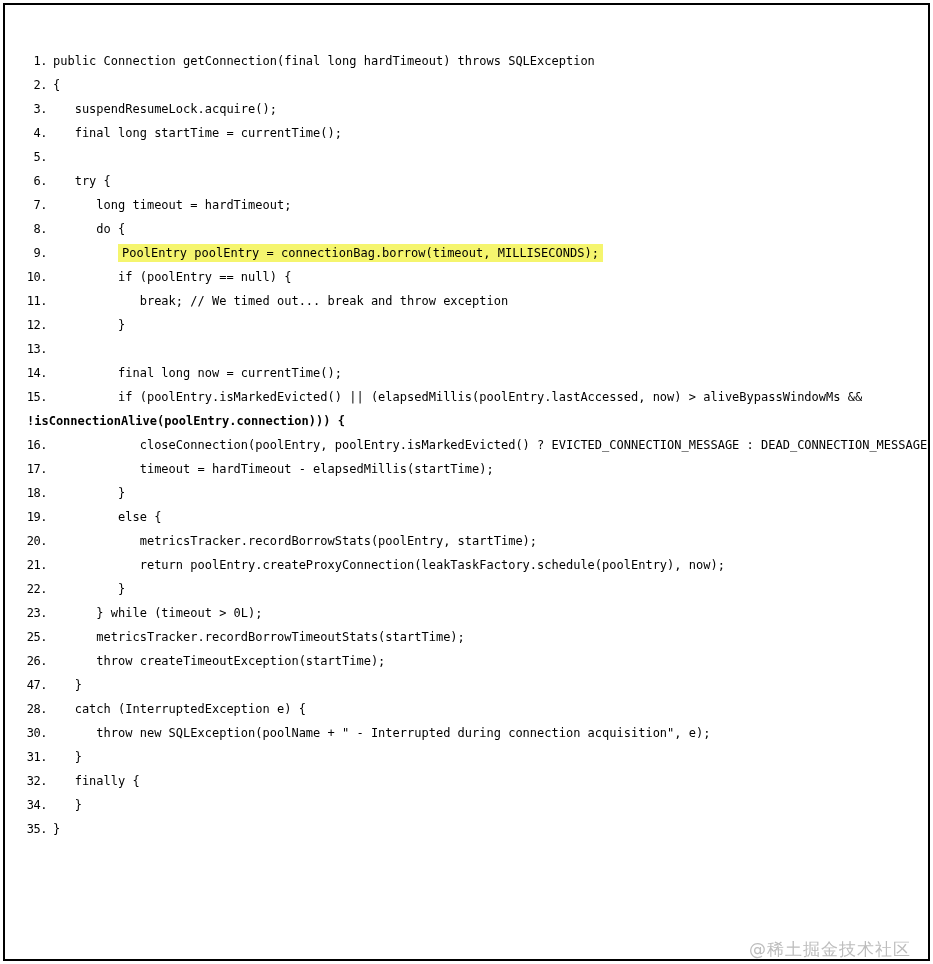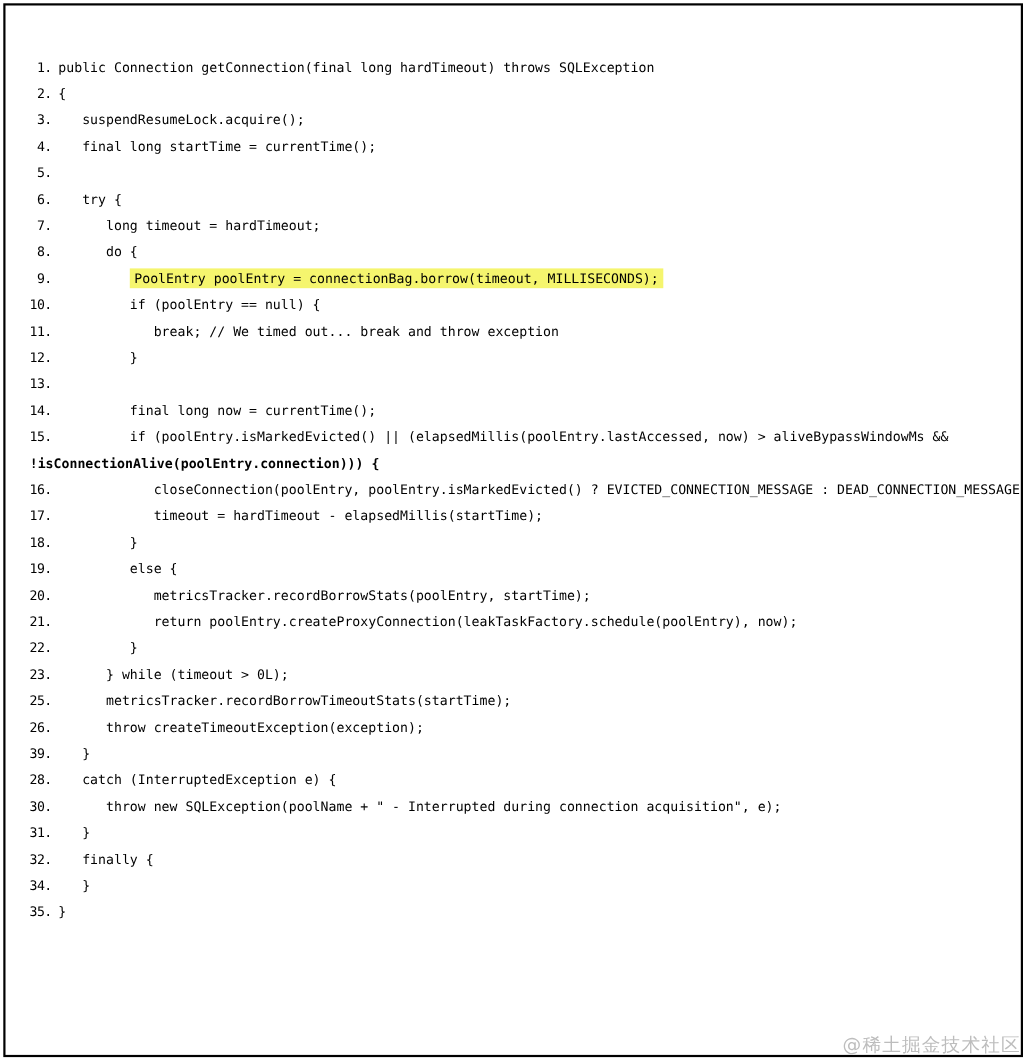--- a/index.html
+++ b/index.html
@@ -49,21 +49,21 @@
   .code-row.cont .line-text {
     margin-left: 12px;
     font-weight: bold;
   }
   .hl {
     background: var(--hl-color, #f5f56e);
     padding: 2px 4px;
   }
   .watermark {
     position: absolute;
-    right: 5px;
+    right: 22px;
     bottom: 3px;
     font-family: "DejaVu Sans", "Liberation Sans", sans-serif;
     font-size: 17px;
     color: #bdbdbd;
     letter-spacing: 1px;
     background: transparent;
   }
 </style>
 </head>
 <body>
@@ -165,24 +165,24 @@
       <div class="code-row">
     <span class="line-num">23.</span>
     <span class="line-text">      } while (timeout &gt; 0L);</span>
   </div>
       <div class="code-row">
     <span class="line-num">25.</span>
     <span class="line-text">      metricsTracker.recordBorrowTimeoutStats(startTime);</span>
   </div>
       <div class="code-row">
     <span class="line-num">26.</span>
-    <span class="line-text">      throw createTimeoutException(exception);</span>
-  </div>
-      <div class="code-row">
-    <span class="line-num">39.</span>
+    <span class="line-text">      throw createTimeoutException(startTime);</span>
+  </div>
+      <div class="code-row">
+    <span class="line-num">47.</span>
     <span class="line-text">   }</span>
   </div>
       <div class="code-row">
     <span class="line-num">28.</span>
     <span class="line-text">   catch (InterruptedException e) {</span>
   </div>
       <div class="code-row">
     <span class="line-num">30.</span>
     <span class="line-text">      throw new SQLException(poolName + " - Interrupted during connection acquisition", e);</span>
   </div>

